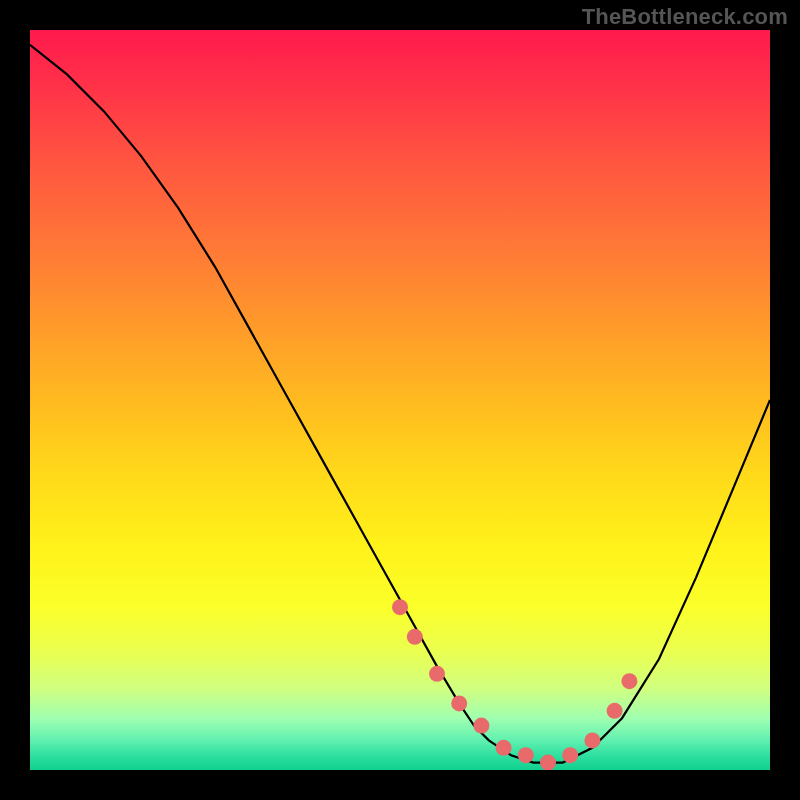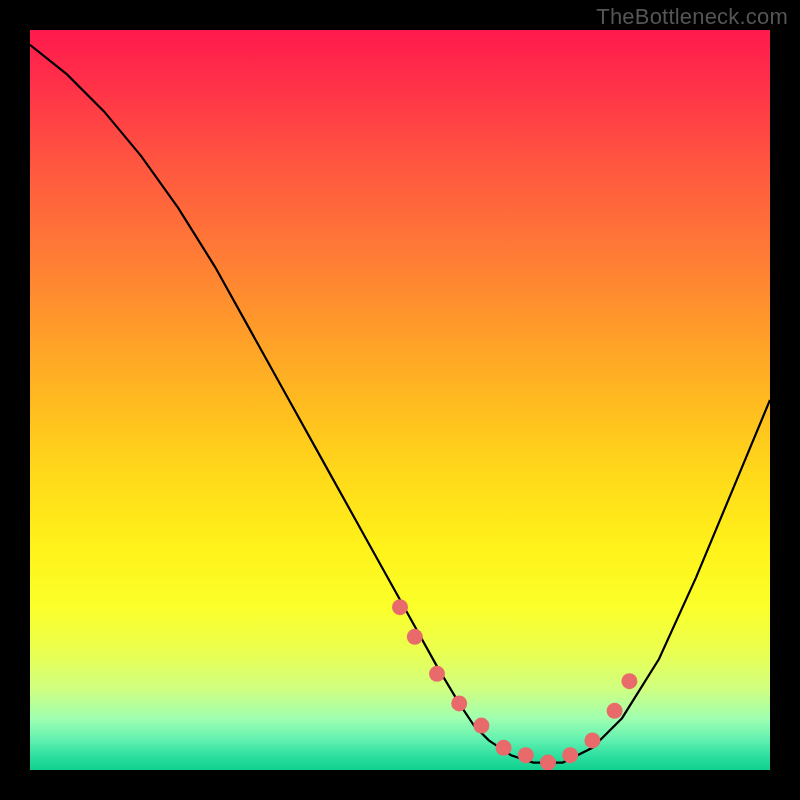--- a/index.html
+++ b/index.html
@@ -41,21 +41,21 @@
       #60f0b0 96%,
       #30e0a0 98%,
       #10d090 100%);
   }
   .watermark {
     position: absolute;
     top: 4px;
     right: 12px;
     color: #555;
     font-size: 22px;
-    font-weight: 400;
+    font-weight: 700;
     letter-spacing: 0.2px;
     user-select: none;
   }
   svg.curve {
     position: absolute;
     left: 0;
     top: 0;
     width: 740px;
     height: 740px;
   }

